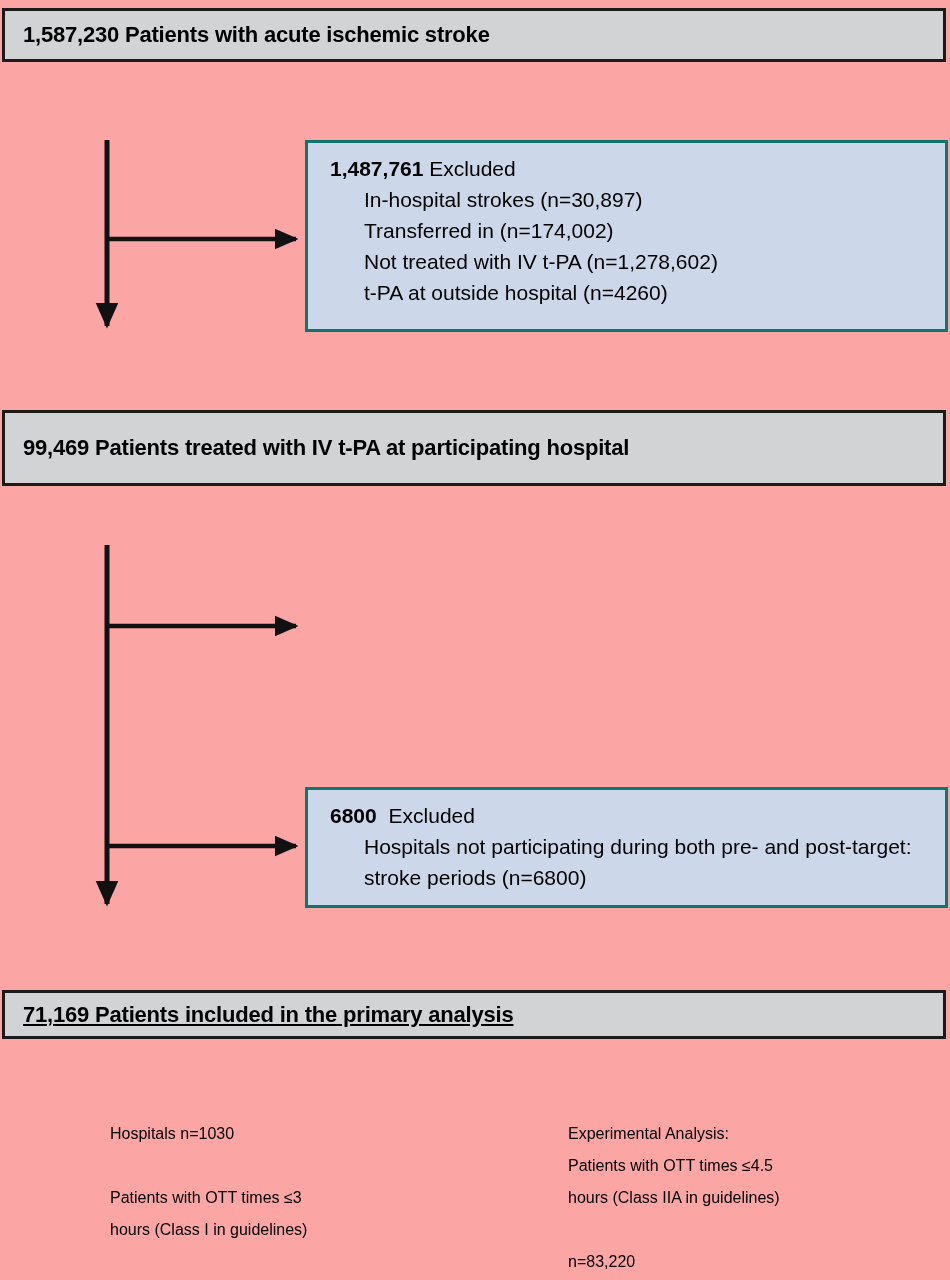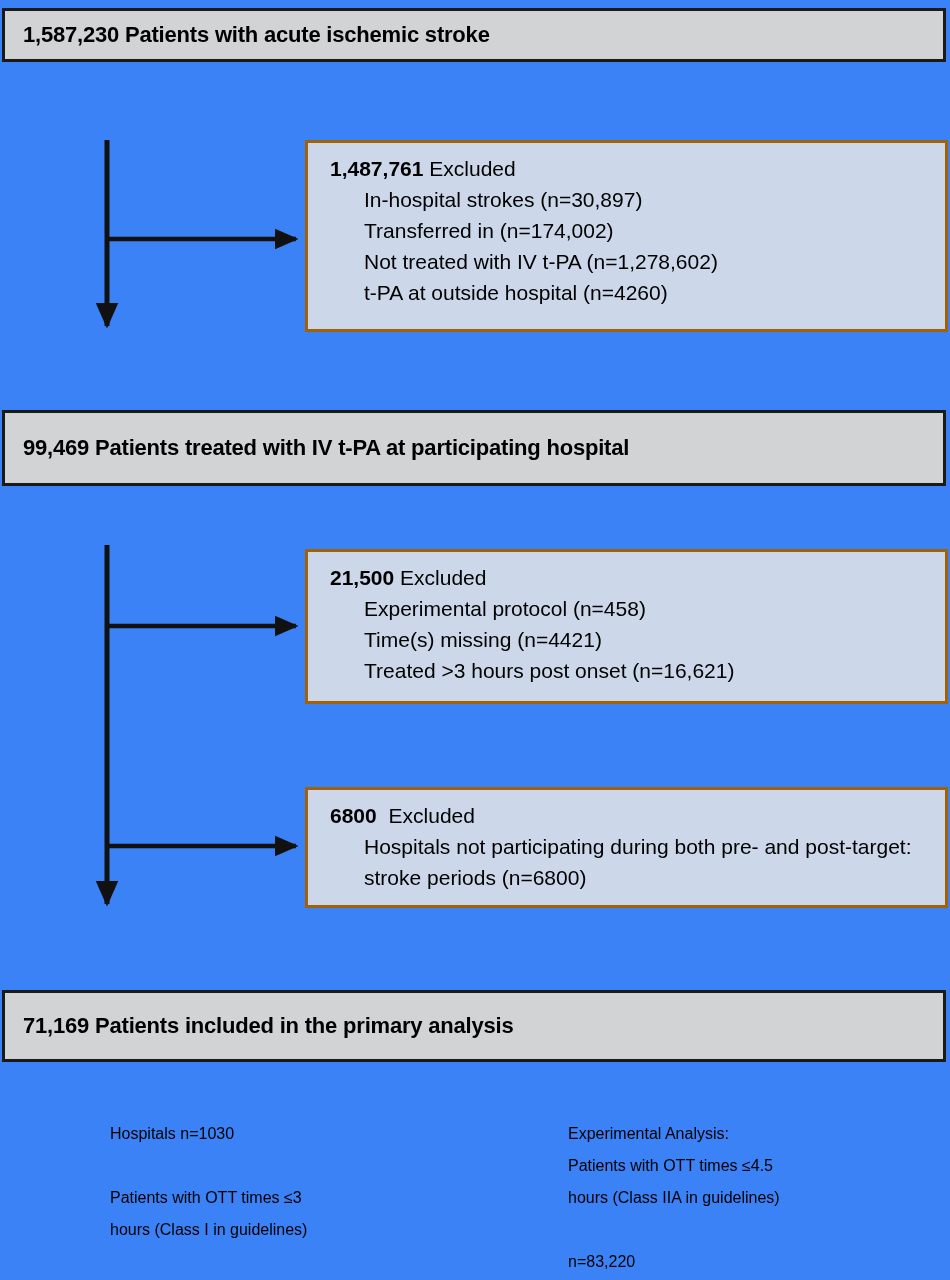--- a/index.html
+++ b/index.html
@@ -9,21 +9,21 @@
     background: #ffffff;
   }
   body {
     font-family: "Liberation Sans", sans-serif;
     color: #000000;
   }
   #flow-root {
     position: relative;
     width: 950px;
     height: 1280px;
-    background: #3b82f6;
+    background: #fca5a5;
     overflow: hidden;
   }
 
   
   .stage-bar {
     position: absolute;
     left: 2px;
     width: 944px;
     background: #d2d3d4;
     border: 3px solid #1a1a1a;
@@ -34,29 +34,29 @@
   .stage-bar .stage-text {
     font-size: 22px;
     font-weight: bold;
     letter-spacing: -0.2px;
     padding-left: 18px;
     white-space: nowrap;
   }
 
   #stage-bar-1 { top: 8px;   height: 54px; }
   #stage-bar-2 { top: 410px; height: 76px; }
-  #stage-bar-3 { top: 990px; height: 72px; }
+  #stage-bar-3 { top: 990px; height: 49px; text-decoration: underline; }
 
   
   .exclusion-box {
     position: absolute;
     left: 305px;
     width: 643px;
     background: #ccd8ea;
-    border: 3px solid #a16207;
+    border: 3px solid #0f766e;
     box-sizing: border-box;
     padding: 10px 0 10px 22px;
   }
   #exclusion-box-1 { top: 140px; height: 192px; }
   #exclusion-box-2 { top: 549px; height: 155px; }
   #exclusion-box-3 { top: 787px; height: 121px; }
 
   .excl-head {
     font-size: 21px;
     line-height: 31px;
@@ -122,31 +122,20 @@
       <li>Transferred in (n=174,002)</li>
       <li>Not treated with IV t-PA (n=1,278,602)</li>
       <li>t-PA at outside hospital (n=4260)</li>
     </ul>
   </div>
 
   <div class="stage-bar" id="stage-bar-2">
     <span class="stage-text">99,469 Patients treated with IV t-PA at participating hospital</span>
   </div>
 
-  <div class="exclusion-box" id="exclusion-box-2">
-    <div class="excl-head">
-      <span class="excl-count">21,500</span>
-      <span>Excluded</span>
-    </div>
-    <ul class="excl-list">
-      <li>Experimental protocol (n=458)</li>
-      <li>Time(s) missing (n=4421)</li>
-      <li>Treated &gt;3 hours post onset (n=16,621)</li>
-    </ul>
-  </div>
 
   <div class="exclusion-box" id="exclusion-box-3">
     <div class="excl-head">
       <span class="excl-count">6800</span>
       <span style="padding-left:6px;">Excluded</span>
     </div>
     <ul class="excl-list">
       <li class="wrap">Hospitals not participating during both pre- and post-target: stroke periods (n=6800)</li>
     </ul>
   </div>

